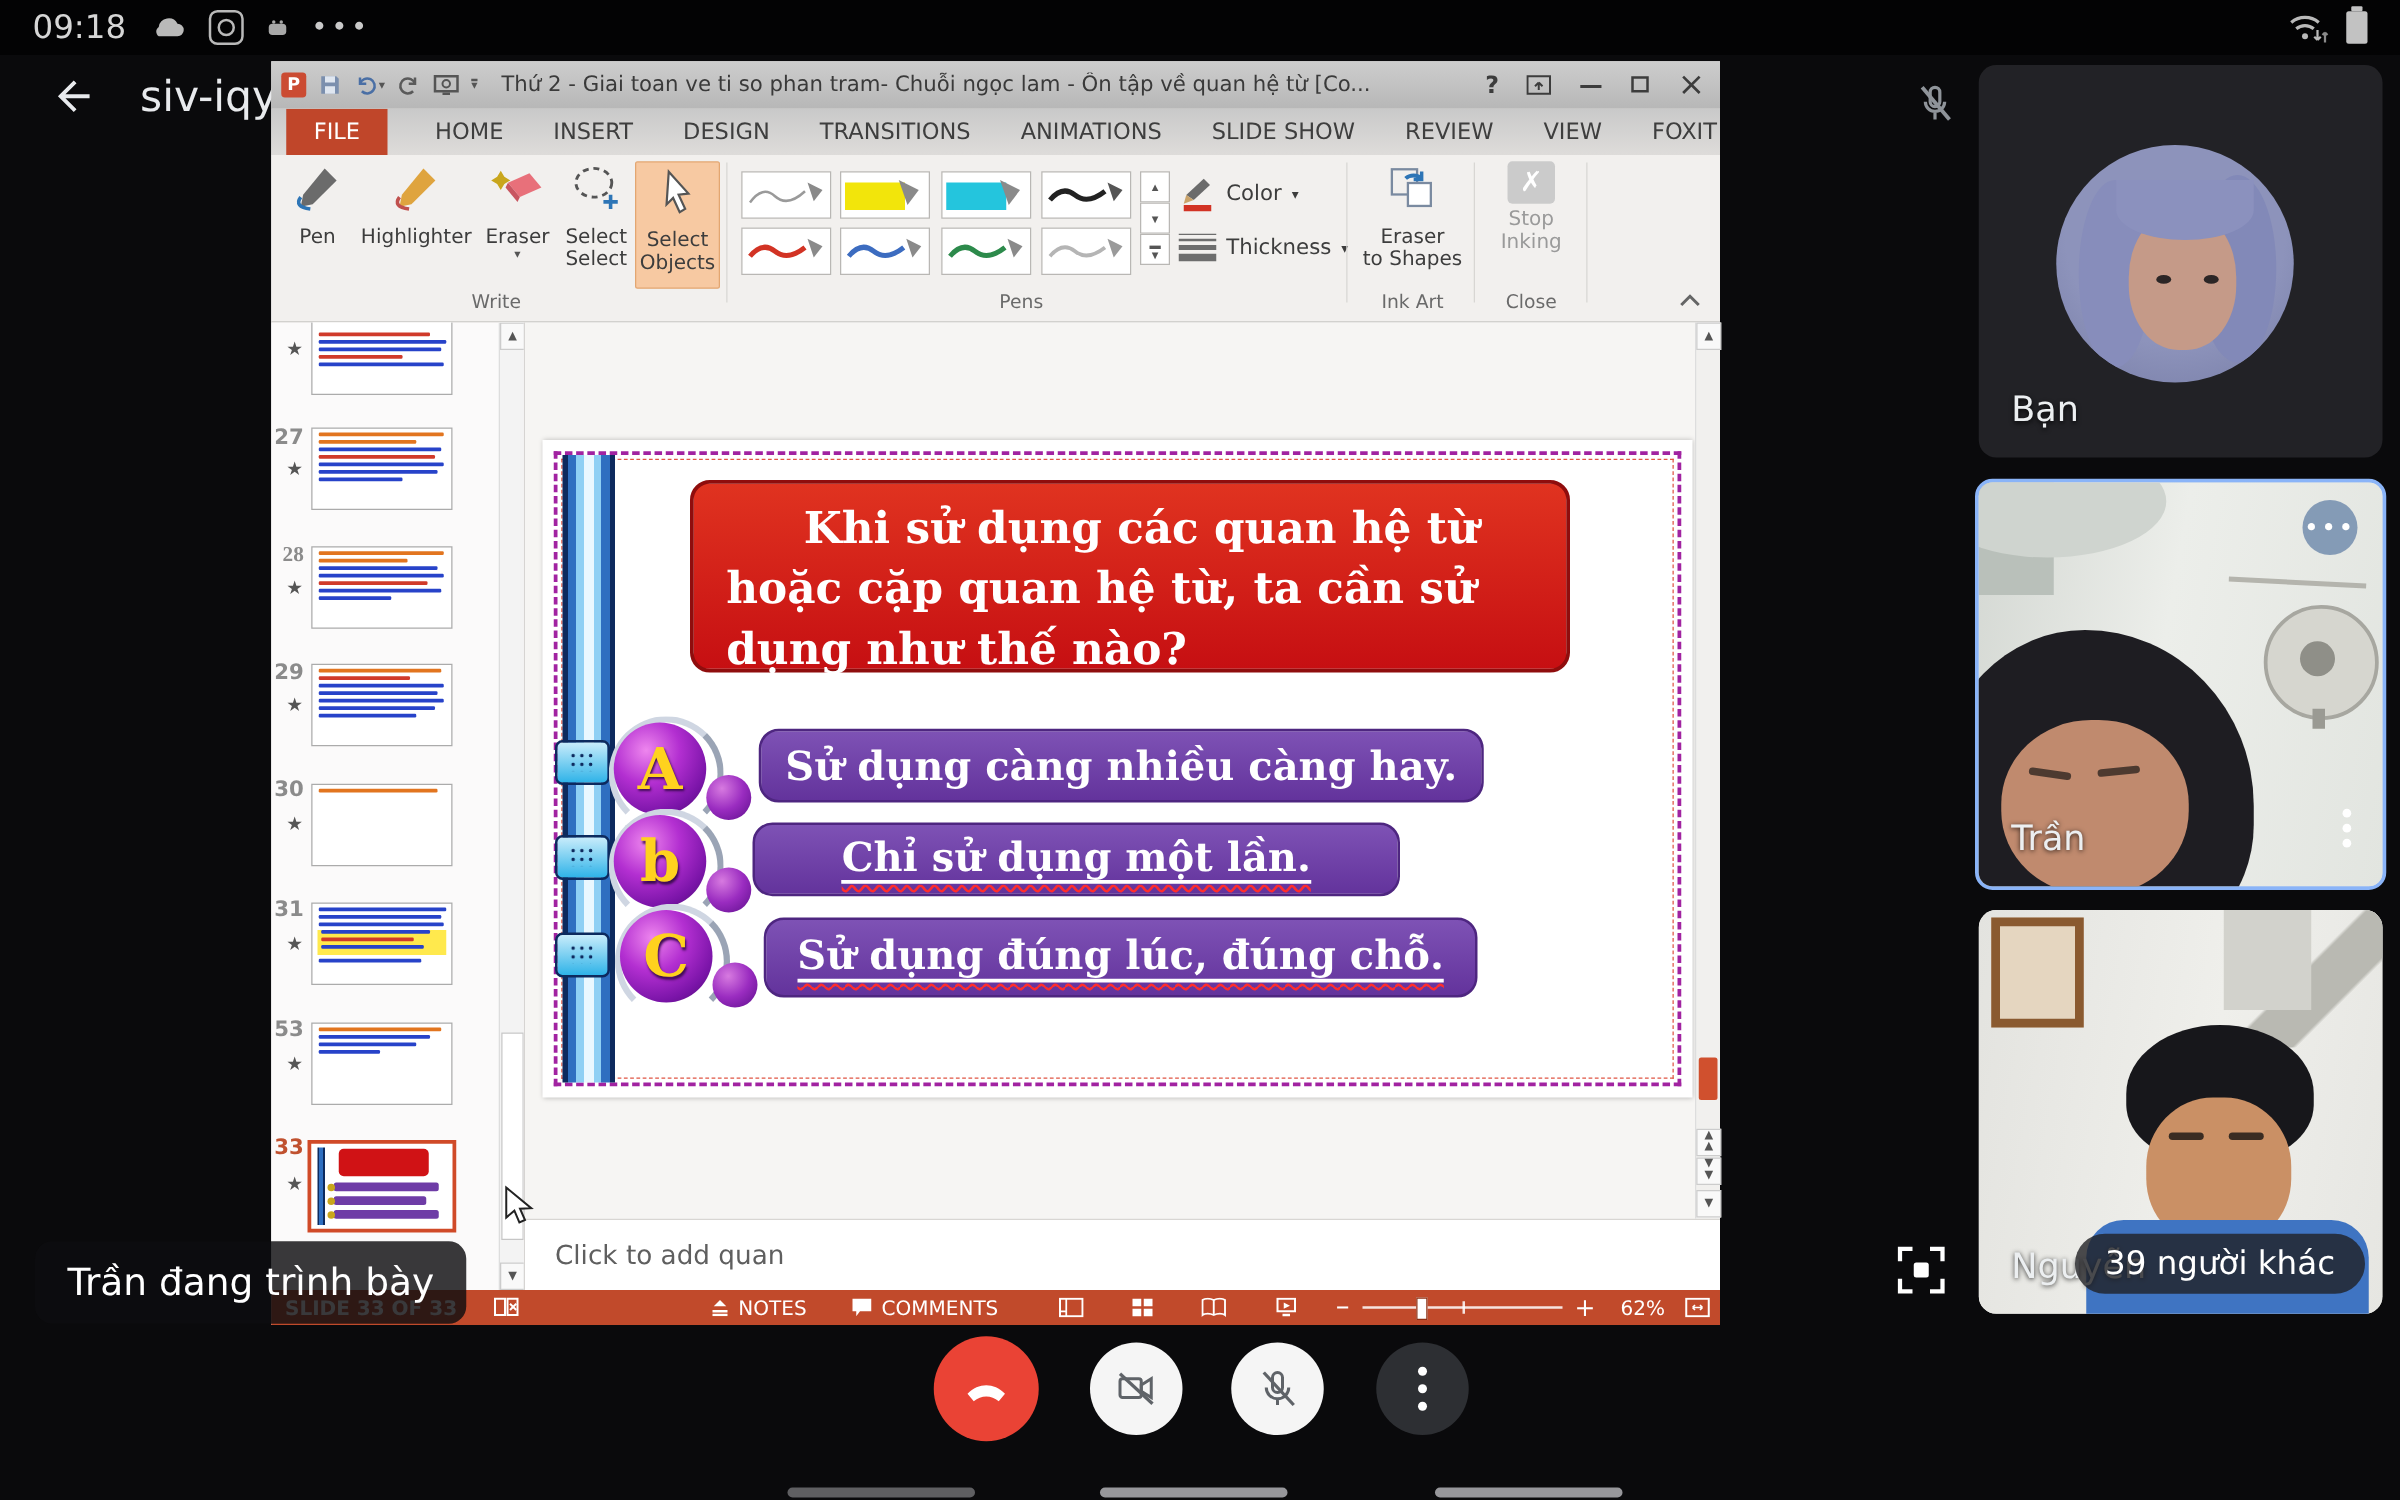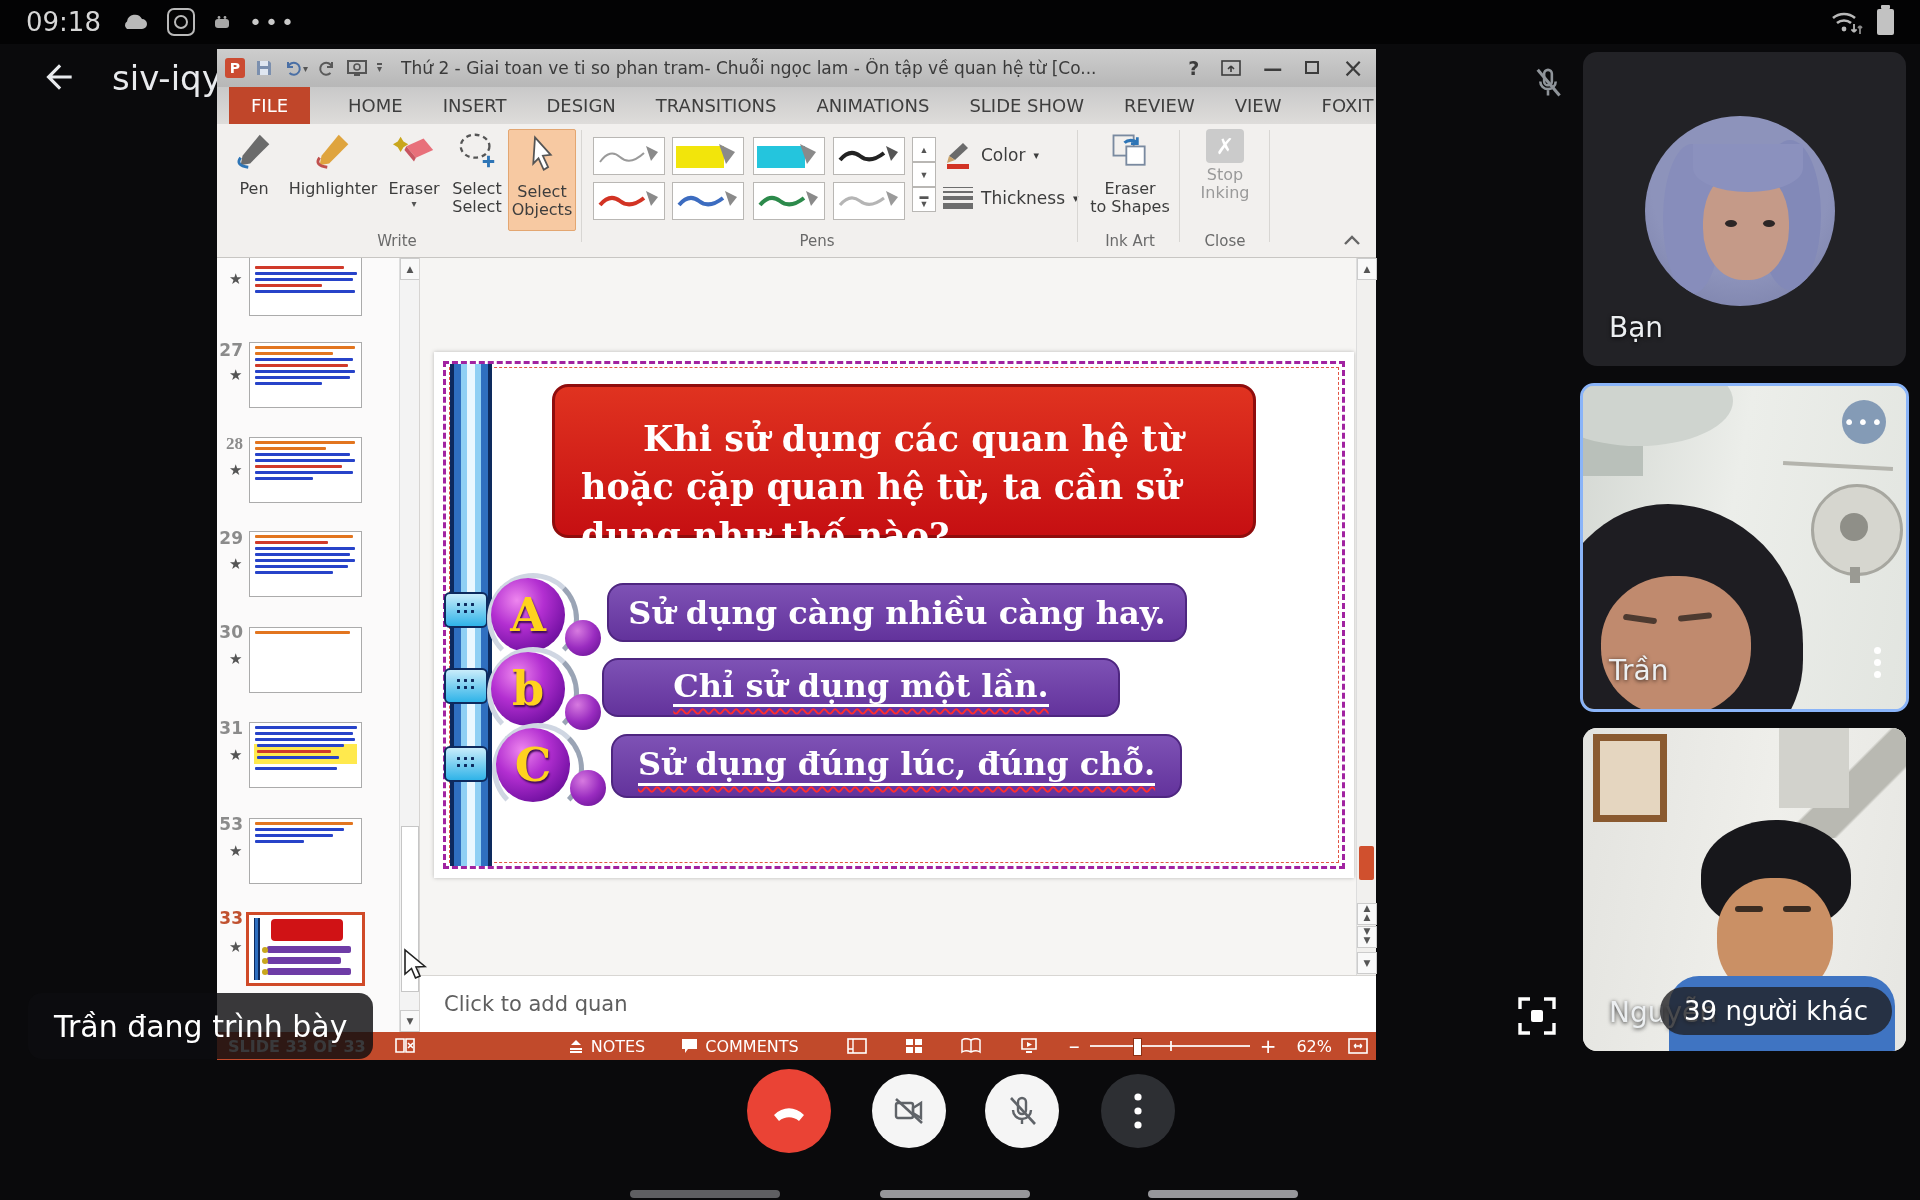--- a/index.html
+++ b/index.html
@@ -113,21 +113,21 @@
   .frame::after{content:"";position:absolute;inset:3px;border:1px dashed #e05544;}
   .pole{position:absolute;left:16px;top:12px;width:42px;height:502px;background:
       linear-gradient(90deg,#0d2a5e 0 4px,#2f6fc0 4px 11px,#8fd0f4 11px 17px,#eaf8ff 17px 25px,#8fd0f4 25px 31px,#2f6fc0 31px 38px,#0d2a5e 38px 42px);}
   .ctab{position:absolute;left:10px;width:44px;height:36px;border:2px solid #0d2a5e;border-radius:6px;
       background:linear-gradient(180deg,#c8ecfb,#2fb3e8);box-sizing:border-box;}
   .ctab::after{content:"";position:absolute;left:9px;top:7px;width:22px;height:16px;
       background-image:radial-gradient(#0d2a5e 1.4px,transparent 1.6px);background-size:7px 7px;}
   .qbox{position:absolute;left:118px;top:32px;width:704px;height:154px;border-radius:16px;
       background:linear-gradient(180deg,#e03320,#c60f12);border:3px solid #8f0d0d;box-sizing:border-box;
       color:#fff;font-family:"DejaVu Serif","Liberation Serif",serif;font-weight:bold;font-size:35px;
-      line-height:1.38;padding:28px 26px;text-indent:62px;}
+      line-height:1.38;padding:12px 26px;text-indent:62px;}
   .opt-pill{position:absolute;border-radius:16px;background:linear-gradient(180deg,#7e52b5,#63339c);
       border:2px solid #4e2680;box-sizing:border-box;color:#fff;display:flex;align-items:center;justify-content:center;
       font-family:"DejaVu Serif","Liberation Serif",serif;font-weight:bold;font-size:32px;}
   .uline{text-decoration:underline wavy #ff2d2d 2px;text-underline-offset:11px;border-bottom:3px solid #fff;line-height:1.15;}
   .orb-wrap{position:absolute;width:114px;height:78px;}
   .ring{position:absolute;left:-4px;top:-5px;width:82px;height:82px;border-radius:50%;
       border:5px solid #cfd6e2;border-bottom-color:transparent;border-right-color:#9aa4b5;}
   .orb{position:absolute;left:0;top:0;width:74px;height:74px;border-radius:50%;
       background:radial-gradient(circle at 35% 30%,#ee86ee 0%,#b32fd1 38%,#7a14a8 72%,#470a6b 100%);
       display:flex;align-items:center;justify-content:center;

